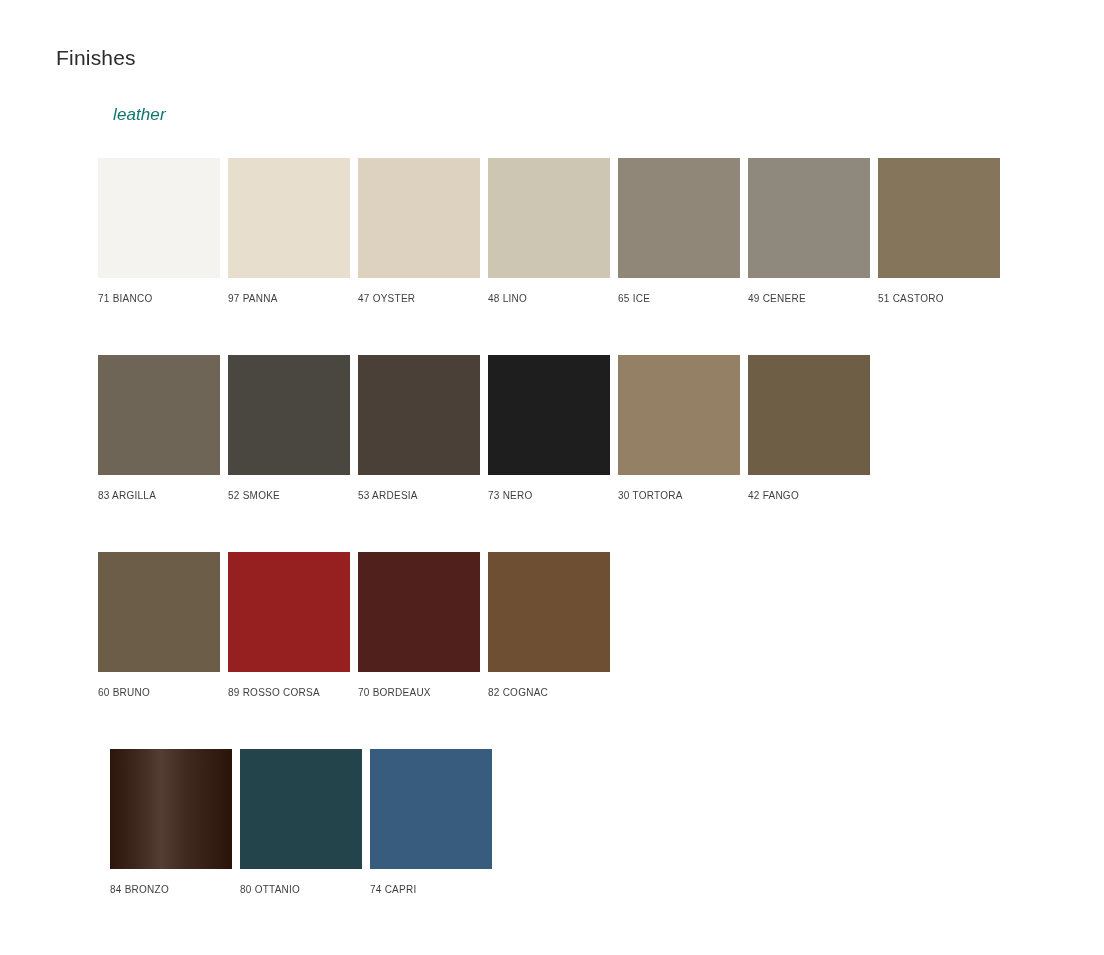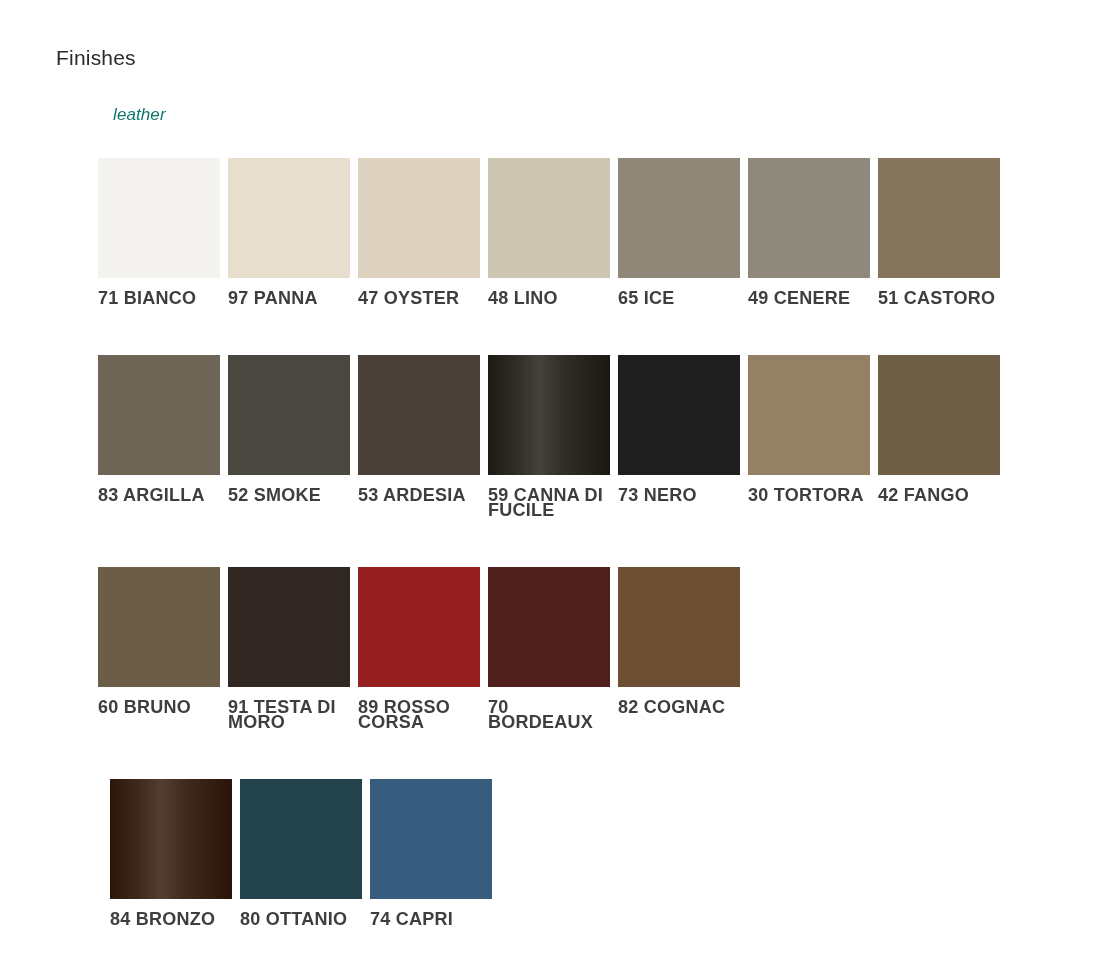--- a/index.html
+++ b/index.html
@@ -71,26 +71,26 @@
 
   .swatch-chip {
     width: 122px;
     height: 120px;
     display: block;
     border: 0;
   }
 
   .swatch-label {
     margin-top: 13px;
-    font-size: 18px;
+    font-size: 10px;
     line-height: 15px;
     letter-spacing: 0.25px;
     color: #3e3e3e;
     white-space: pre-line;
-    font-weight: 700;
+    font-weight: 400;
   }
 </style>
 </head>
 <body>
 
 <div class="page">
 
   <h1 class="page-title">Finishes</h1>
 
   <div class="category-label">leather</div>
@@ -133,45 +133,36 @@
         </div>
         <div class="swatch-cell">
           <div class="swatch-chip" style="background: rgb(74, 70, 64);"></div>
           <div class="swatch-label">52 SMOKE</div>
         </div>
         <div class="swatch-cell">
           <div class="swatch-chip" style="background: rgb(74, 64, 56);"></div>
           <div class="swatch-label">53 ARDESIA</div>
         </div>
         <div class="swatch-cell">
-          <div class="swatch-chip" style="background: linear-gradient(to right, rgb(29, 26, 19) 0%, rgb(47, 44, 37) 22%, rgb(69, 66, 59) 42%, rgb(49, 46, 39) 62%, rgb(27, 24, 17) 100%);"></div>
-          <div class="swatch-label">59 CANNA DI
-FUCILE</div>
-        </div>
-        <div class="swatch-cell">
           <div class="swatch-chip" style="background: rgb(30, 30, 30);"></div>
           <div class="swatch-label">73 NERO</div>
         </div>
         <div class="swatch-cell">
           <div class="swatch-chip" style="background: rgb(147, 128, 101);"></div>
           <div class="swatch-label">30 TORTORA</div>
         </div>
         <div class="swatch-cell">
           <div class="swatch-chip" style="background: rgb(111, 94, 70);"></div>
           <div class="swatch-label">42 FANGO</div>
         </div>
       </div>
       <div class="swatch-row">
         <div class="swatch-cell">
           <div class="swatch-chip" style="background: rgb(107, 93, 71);"></div>
           <div class="swatch-label">60 BRUNO</div>
-        </div>
-        <div class="swatch-cell">
-          <div class="swatch-chip" style="background: rgb(48, 39, 34);"></div>
-          <div class="swatch-label">91 TESTA DI MORO</div>
         </div>
         <div class="swatch-cell">
           <div class="swatch-chip" style="background: rgb(149, 32, 31);"></div>
           <div class="swatch-label">89 ROSSO CORSA</div>
         </div>
         <div class="swatch-cell">
           <div class="swatch-chip" style="background: rgb(80, 32, 29);"></div>
           <div class="swatch-label">70 BORDEAUX</div>
         </div>
         <div class="swatch-cell">

